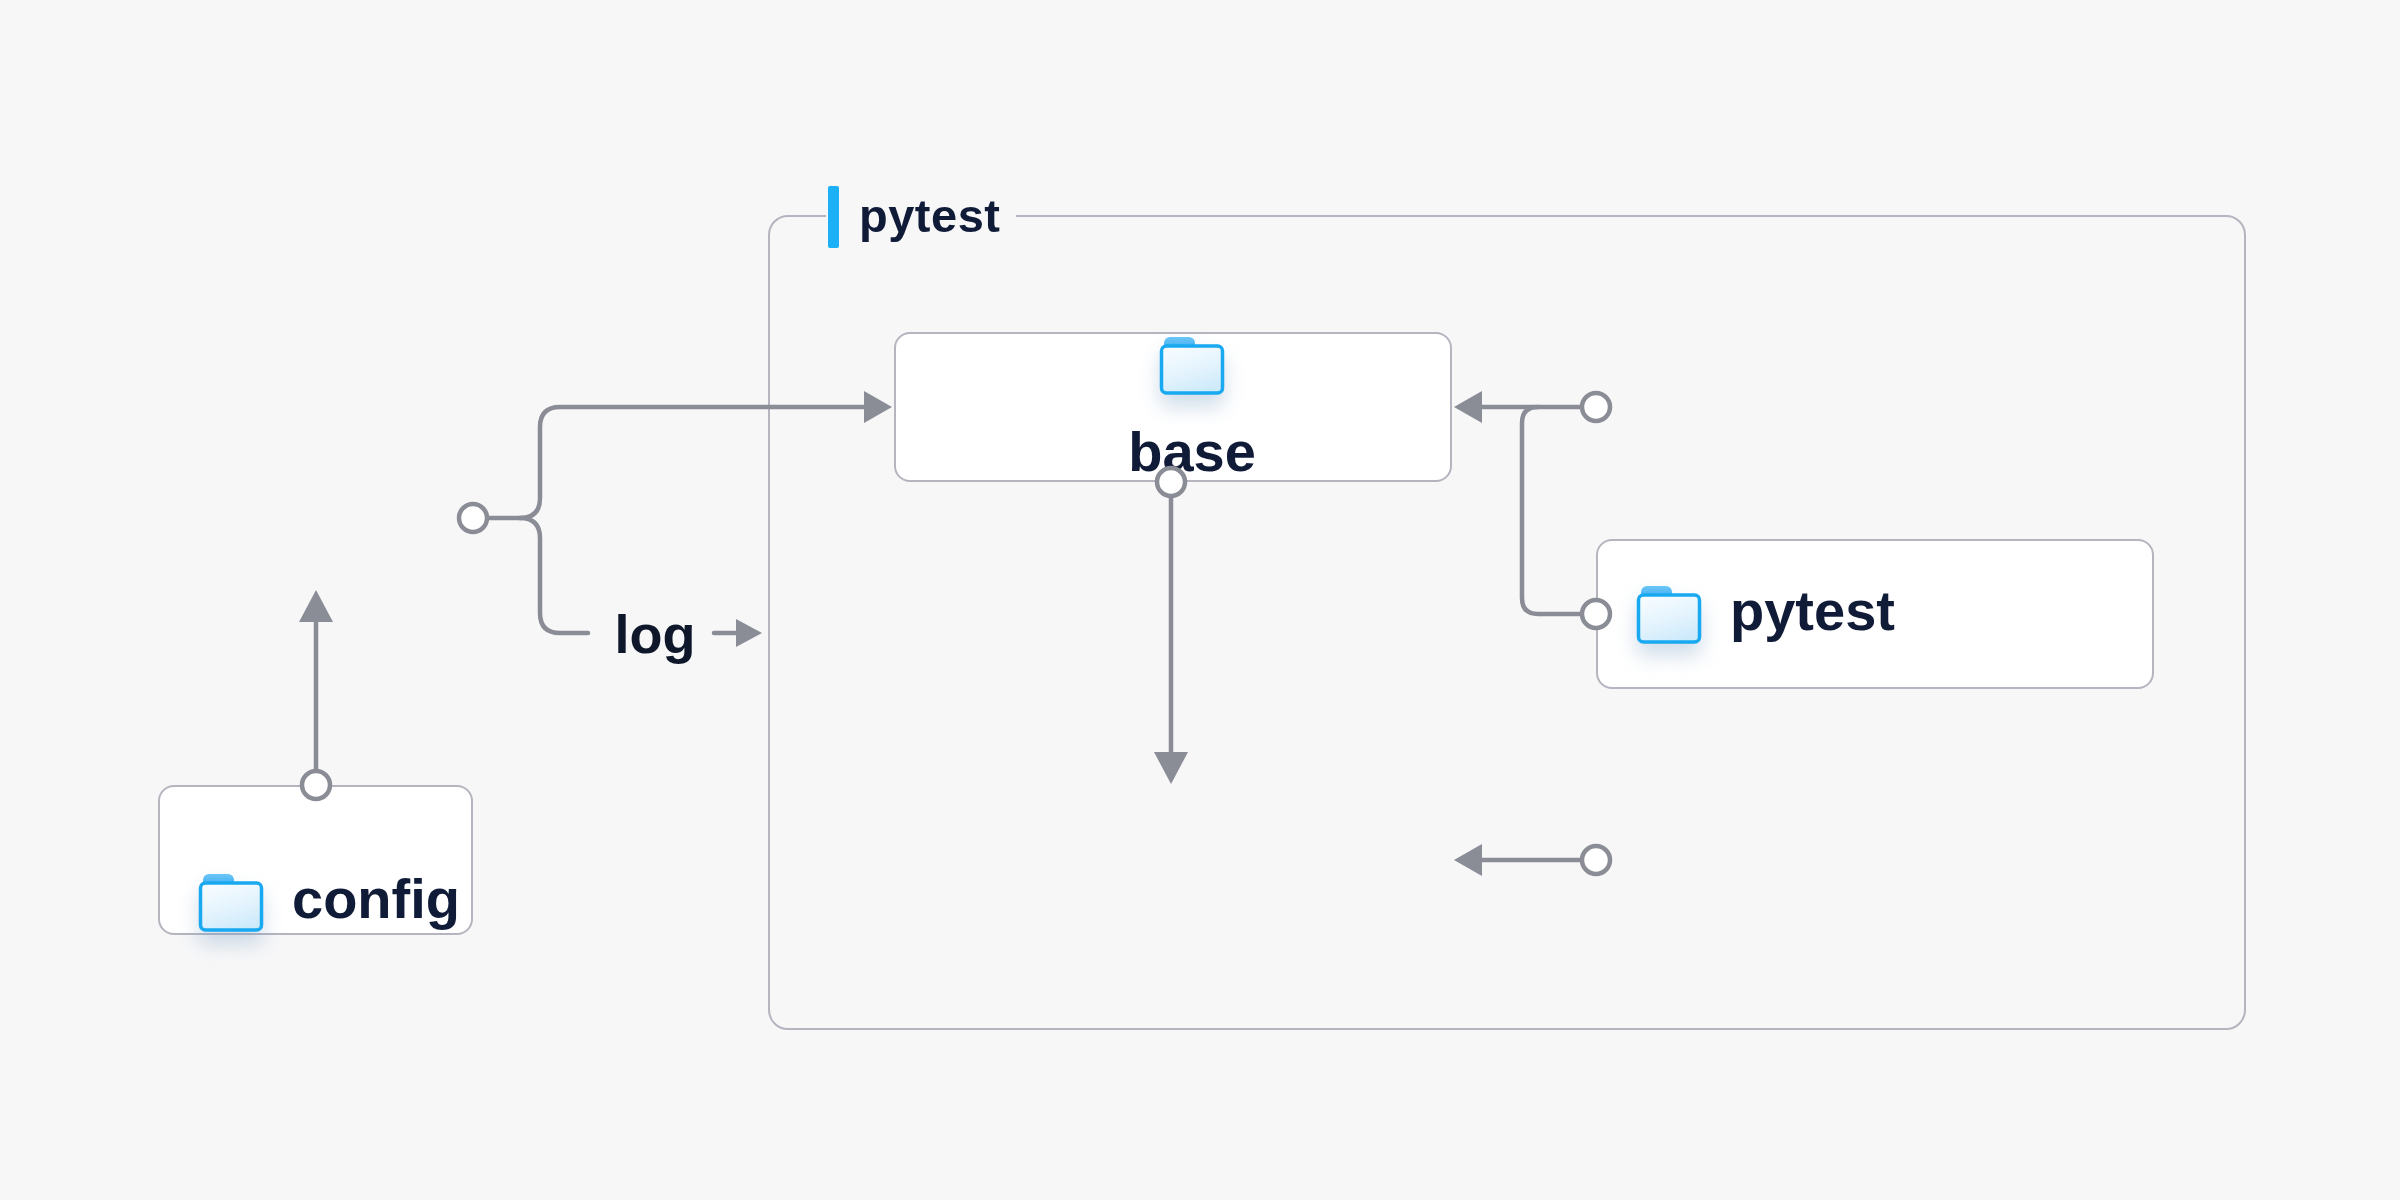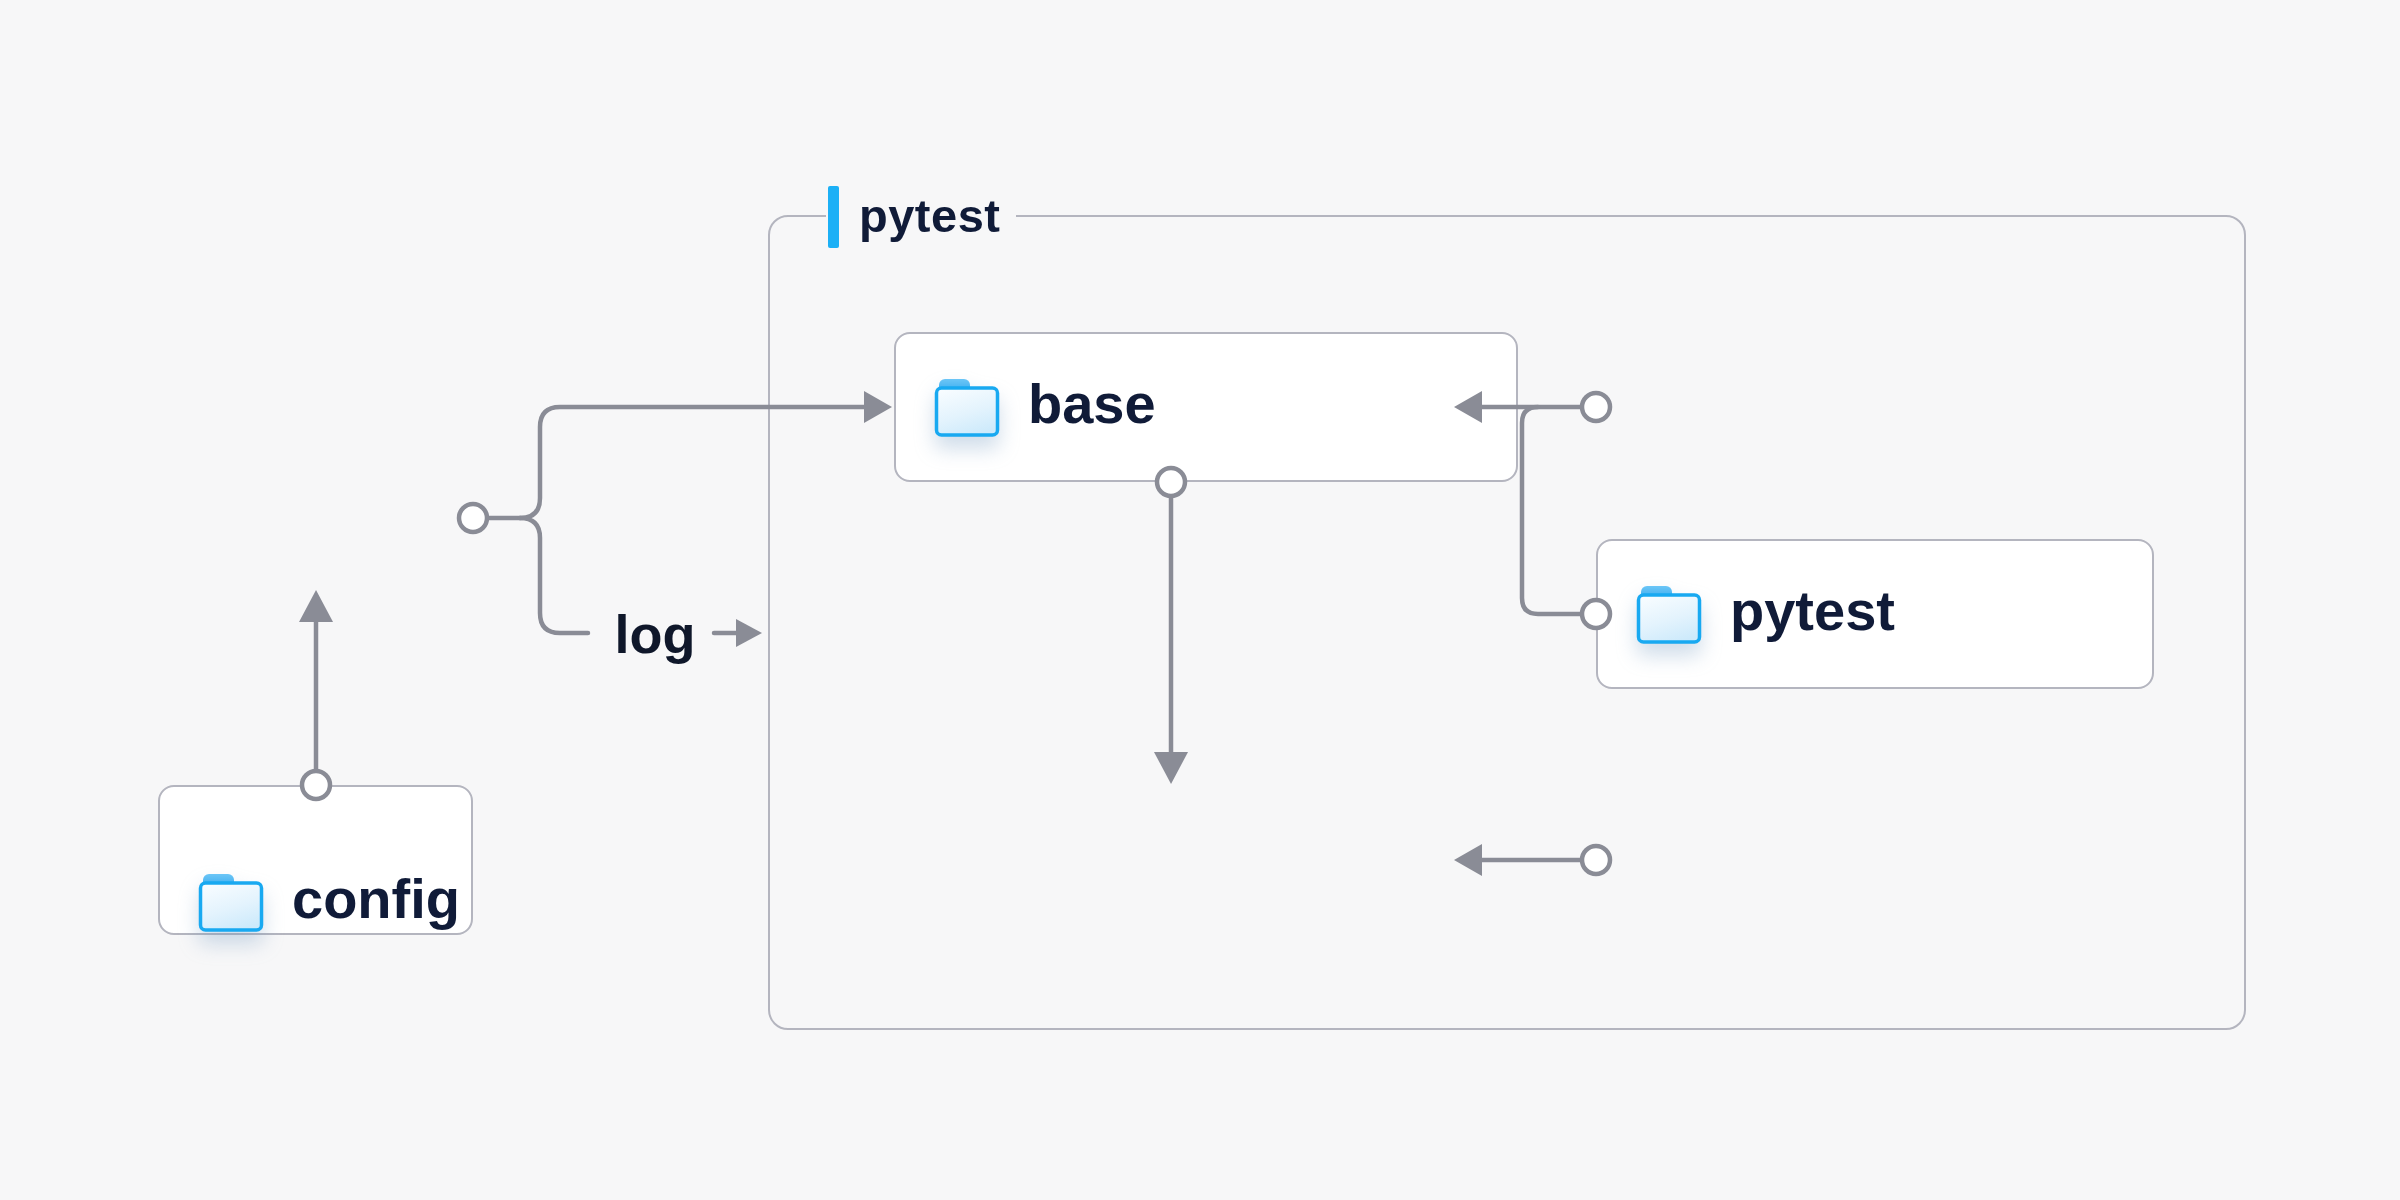--- a/index.html
+++ b/index.html
@@ -80,21 +80,21 @@
     flex: 0 0 auto;
     width: 66px;
     height: 62px;
     display: inline-flex;
   }
   .node .icon svg {
     filter: drop-shadow(0 12px 10px rgba(110, 150, 190, 0.32));
   }
   .node-utils     { left: 158px;  top: 443px; width: 315px; height: 150px; }
   .node-config    { left: 158px;  top: 785px; width: 315px; height: 150px; align-items: flex-end; }
-  .node-base      { left: 894px;  top: 332px; width: 624px; height: 150px; }
+  .node-base      { left: 894px;  top: 332px; width: 558px; height: 150px; flex-direction: column; }
   .node-pymilvus  { left: 1596px; top: 332px; width: 558px; height: 150px; }
   .node-check     { left: 1596px; top: 539px; width: 558px; height: 150px; }
   .node-testcases { left: 894px;  top: 785px; width: 558px; height: 150px; }
   .node-common    { left: 1596px; top: 785px; width: 558px; height: 150px; }
   
   .overlay {
     position: absolute;
     left: 0;
     top: 0;
     width: 2400px;

